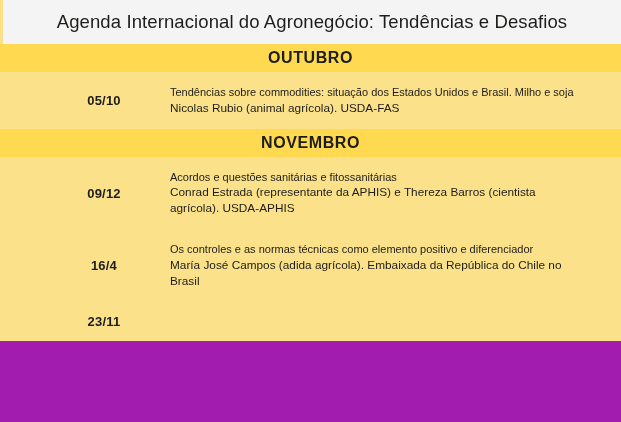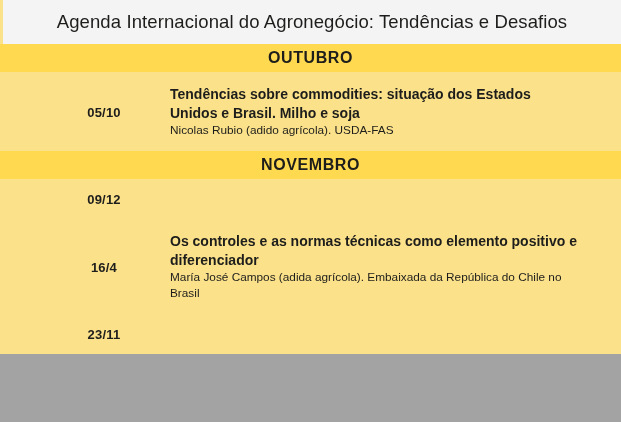--- a/index.html
+++ b/index.html
@@ -12,21 +12,21 @@
     overflow: hidden;
     background: #fbe18a;
     font-family: "Liberation Sans", sans-serif;
     -webkit-font-smoothing: antialiased;
   }
 
   .agenda {
     width: 621px;
     height: 422px;
     box-sizing: border-box;
-    background: #a3a3a3;
+    background: #a21caf;
     position: relative;
     display: flex;
     flex-direction: column;
   }
 
   
   .title-bar {
     background: #f4f4f4;
     height: 44px;
     flex: 0 0 44px;
@@ -83,22 +83,22 @@
     font-size: 13px;
     font-weight: 700;
     color: #1d1d1b;
     letter-spacing: 0.2px;
   }
   .row-body {
     flex: 1 1 auto;
     padding-right: 40px;
   }
   .row-title {
-    font-size: 14px;
-    font-weight: 700;
+    font-size: 11px;
+    font-weight: 400;
     color: #1d1d1b;
     line-height: 1.33;
     margin: 0 0 1px 0;
   }
   .row-speaker {
     font-size: 11.8px;
     font-weight: 400;
     color: #1d1d1b;
     line-height: 1.35;
     margin: 0;
@@ -116,33 +116,37 @@
   <div class="month-band">
     <div class="month-label">OUTUBRO</div>
   </div>
   <div class="rows">
     <div class="row">
       <div class="row-date-cell">
         <span class="row-date">05/10</span>
       </div>
       <div class="row-body">
         <p class="row-title">Tendências sobre commodities: situação dos Estados Unidos e Brasil. Milho e soja</p>
-        <p class="row-speaker">Nicolas Rubio (adido agrícola). USDA-FAS</p>
+        <p class="row-speaker">Nicolas Rubio (animal agrícola). USDA-FAS</p>
       </div>
     </div>
   </div>
 
   <div class="month-band">
     <div class="month-label">NOVEMBRO</div>
   </div>
   <div class="rows">
 
     <div class="row">
       <div class="row-date-cell">
         <span class="row-date">09/12</span>
+      </div>
+      <div class="row-body">
+        <p class="row-title">Acordos e questões sanitárias e fitossanitárias</p>
+        <p class="row-speaker">Conrad Estrada (representante da APHIS) e Thereza Barros (cientista agrícola). USDA-APHIS</p>
       </div>
     </div>
 
     <div class="row">
       <div class="row-date-cell">
         <span class="row-date">16/4</span>
       </div>
       <div class="row-body">
         <p class="row-title">Os controles e as normas técnicas como elemento positivo e diferenciador</p>
         <p class="row-speaker">María José Campos (adida agrícola). Embaixada da República do Chile no Brasil</p>

